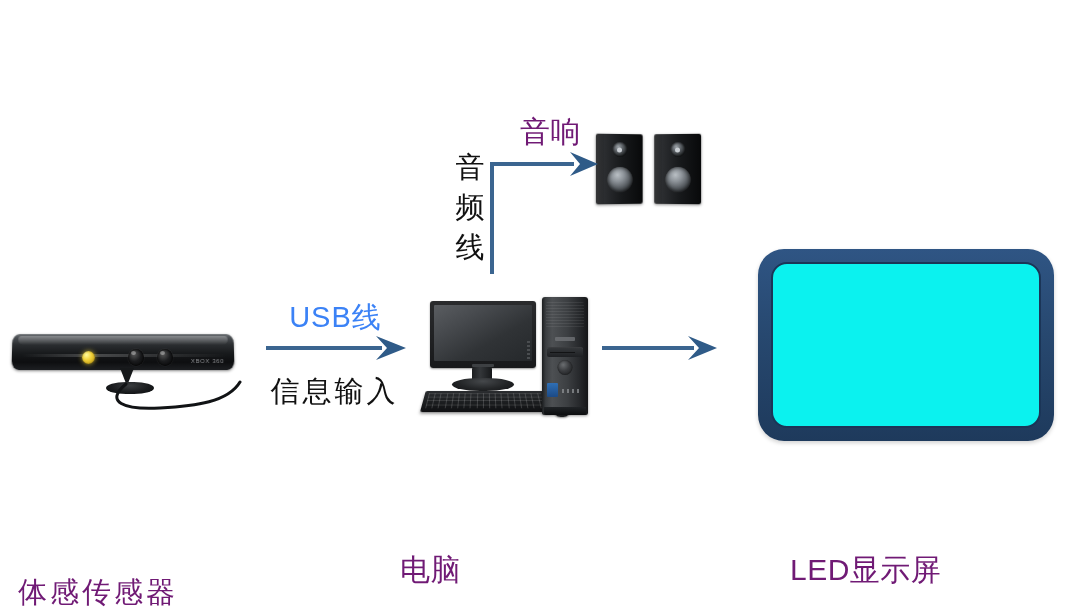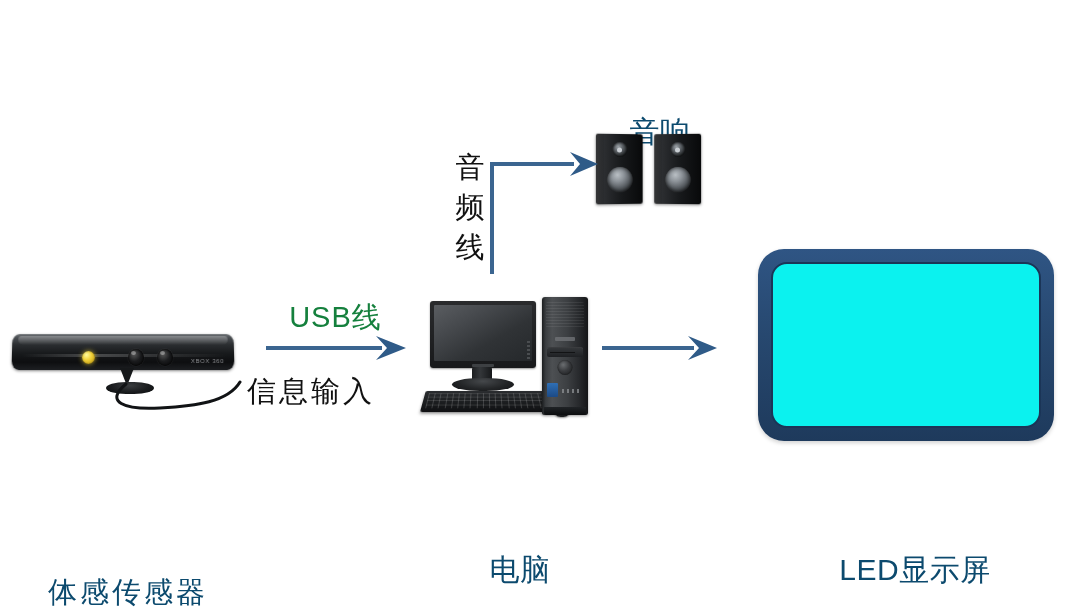--- a/index.html
+++ b/index.html
@@ -18,23 +18,23 @@
   .stage {
     position: absolute;
     inset: 0;
     width: 1080px;
     height: 607px;
   }
 
   
   .label {
     position: absolute;
-    text-align: center;
+    text-align: left;
     line-height: 1.28;
-    color: #0c4a6e;
+    color: #701a75;
     white-space: pre;
     letter-spacing: 0.5px;
   }
   .label .ln { display: block; }
 
   .lbl-speaker {
     left: 520px; top: 36px; width: 280px;
     font-size: 30px;
   }
   .lbl-sensor {
@@ -49,26 +49,27 @@
   .lbl-led {
     left: 790px; top: 474px; width: 250px;
     font-size: 30px;
   }
 
   .lbl-usb {
     position: absolute;
     left: 253px; top: 298px; width: 165px;
     text-align: center;
     font-size: 29px;
-    color: #15803d;
+    color: #3b82f6;
     letter-spacing: 1px;
   }
   .lbl-info {
     position: absolute;
     left: 247px; top: 372px; width: 175px;
+    text-align: center;
     font-size: 29px;
     color: #111;
     letter-spacing: 3px;
   }
   .lbl-audio {
     position: absolute;
     left: 452px; top: 147px;
     width: 36px;
     font-size: 29px;
     color: #111;

